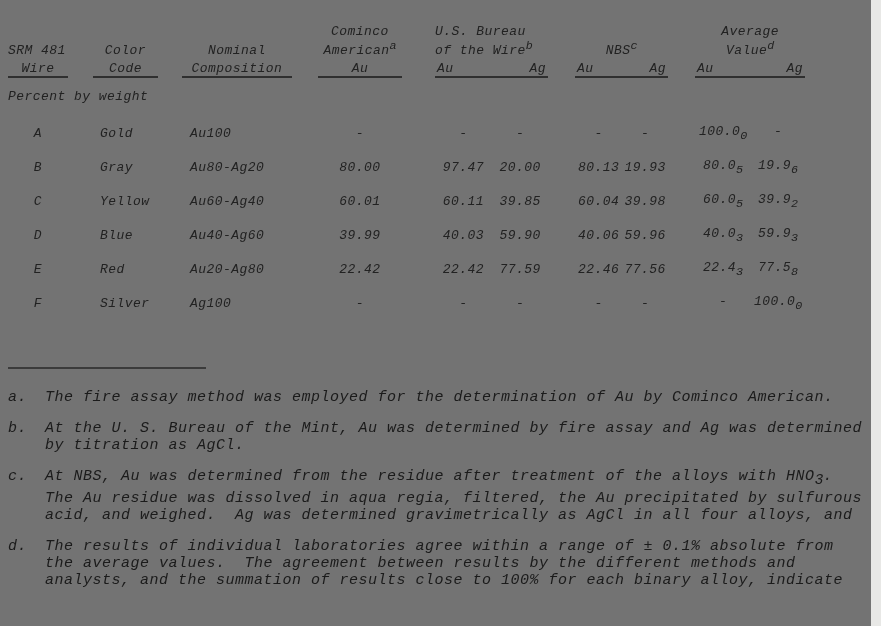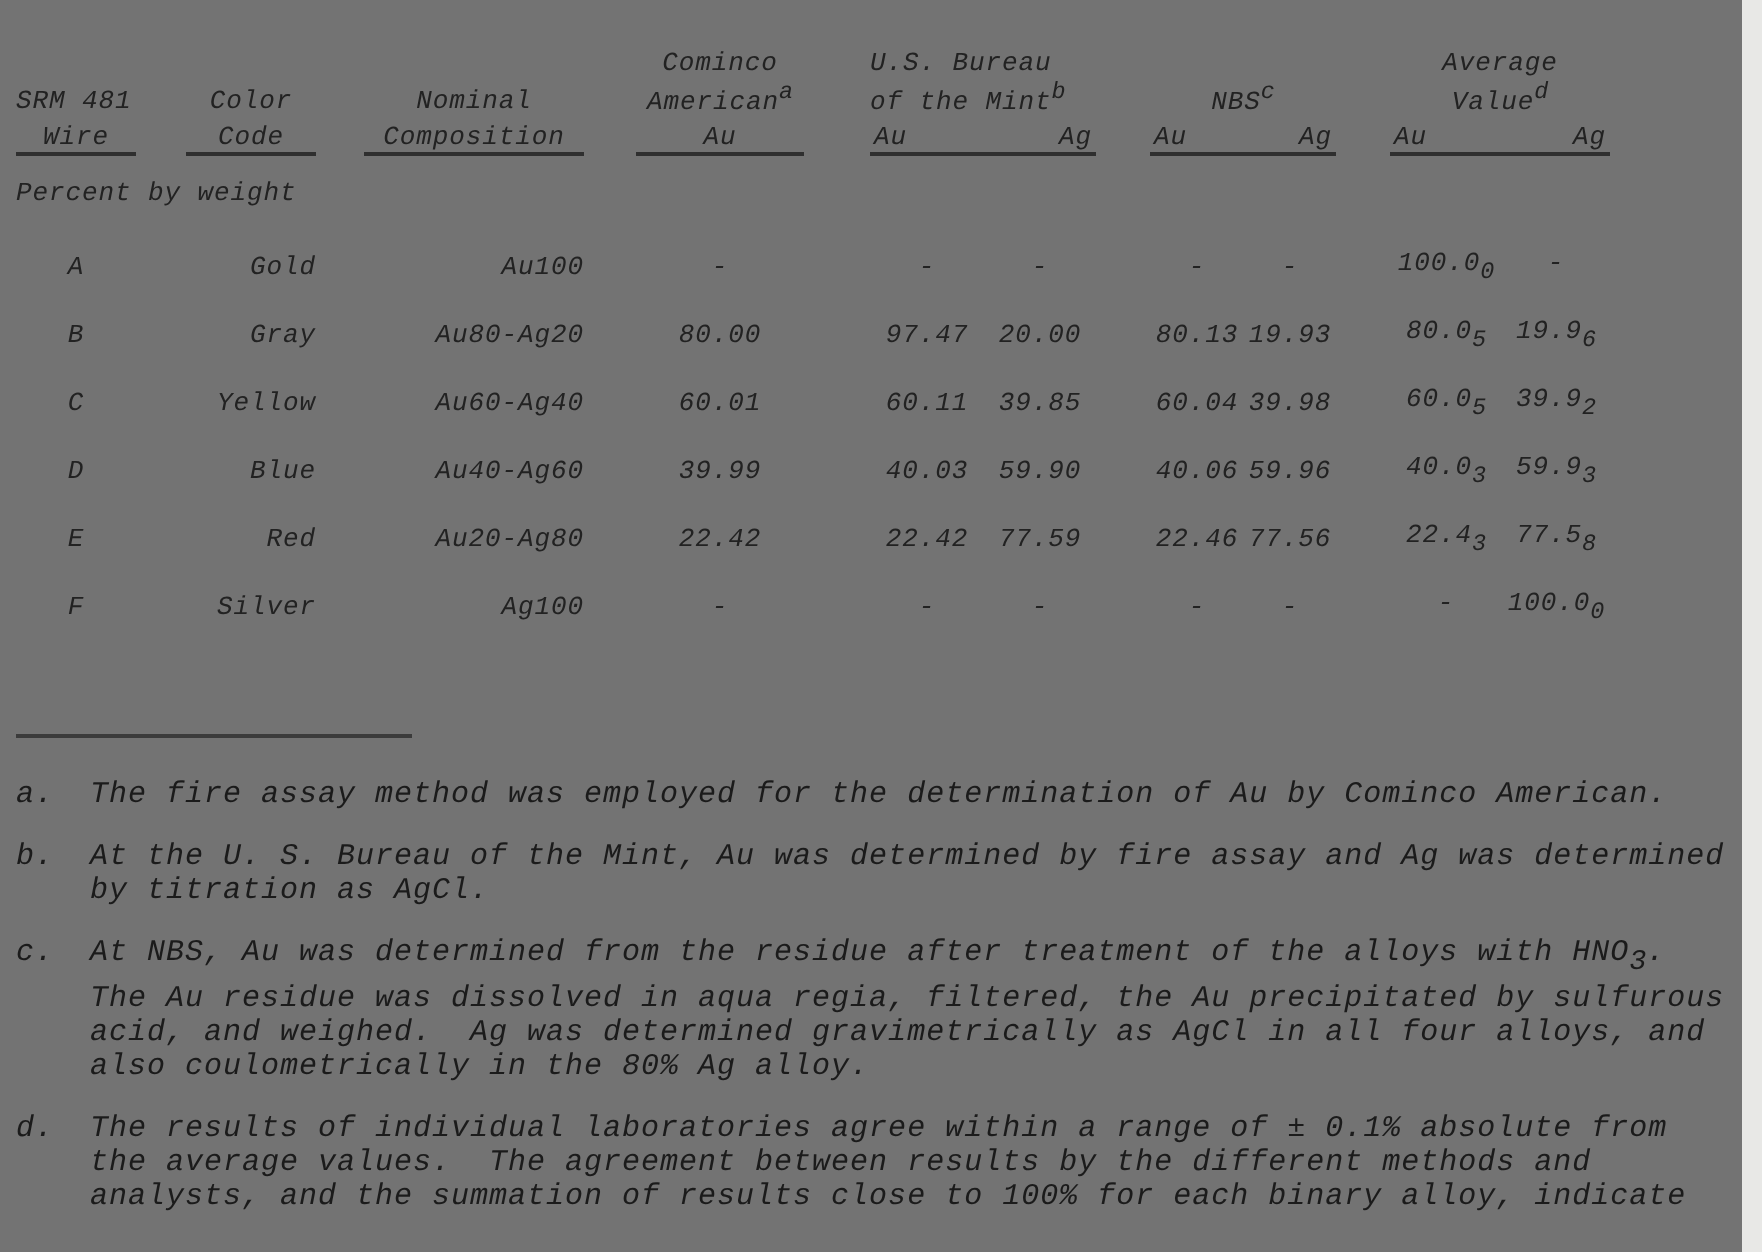--- a/index.html
+++ b/index.html
@@ -30,21 +30,21 @@
   tr.hrow3 td { height:18px; }
   td.hleft { text-align:left;margin-top:37px; }
   td.ul { border-bottom:2px solid #2f2f2f; }
   .duo { display:flex; justify-content:space-between; padding:0 2px; }
   .tsup { font-size:0.9em; vertical-align:0.45em; letter-spacing:0; }
   .tsub { font-size:0.9em; vertical-align:-0.35em; letter-spacing:0; }
   tr.subtitle-row td {
     height:38px; text-align:left; vertical-align:middle;
   }
   tbody td { height:34px; vertical-align:middle; text-align:center; }
-  tbody td.al { text-align:right; }
+  tbody td.al { text-align:left; }
   tbody td.pad7 { padding-left:7px; }
   tbody td.pad8 { padding-left:8px; }
   
   .fn-rule {
     width:198px; height:2px; background:#3b3b3b;
     margin:47px 0 0 8px;
   }
   .footnotes {
     padding:20px 0 0 8px;
     font-size:15px;
@@ -101,21 +101,21 @@
         </tr>
         <tr class="hrow2">
           <td class="hleft">SRM 481</td>
           <td></td>
           <td>Color</td>
           <td></td>
           <td>Nominal</td>
           <td></td>
           <td><span>American</span><span class="tsup">a</span></td>
           <td></td>
-          <td colspan="2" class="hleft"><span>of the Mint</span><span class="tsup">b</span></td>
+          <td colspan="2" class="hleft"><span>of the Wire</span><span class="tsup">b</span></td>
           <td></td>
           <td colspan="2"><span>NBS</span><span class="tsup">c</span></td>
           <td></td>
           <td colspan="2"><span>Value</span><span class="tsup">d</span></td>
         </tr>
         <tr class="hrow3">
           <td class="ul">Wire</td>
           <td></td>
           <td class="ul">Code</td>
           <td></td>
@@ -279,21 +279,20 @@
         <div class="fn-line">by titration as AgCl.</div>
       </div>
     </div>
 
     <div class="footnote">
       <span class="fn-label">c.</span>
       <div class="fn-text">
         <div class="fn-line"><span>At NBS, Au was determined from the residue after treatment of the alloys with HNO</span><span class="fsub">3</span><span>.</span></div>
         <div class="fn-line">The Au residue was dissolved in aqua regia, filtered, the Au precipitated by sulfurous</div>
         <div class="fn-line">acid, and weighed.  Ag was determined gravimetrically as AgCl in all four alloys, and</div>
-        <div class="fn-line">also coulometrically in the 80% Ag alloy.</div>
       </div>
     </div>
 
     <div class="footnote">
       <span class="fn-label">d.</span>
       <div class="fn-text">
         <div class="fn-line">The results of individual laboratories agree within a range of ± 0.1% absolute from</div>
         <div class="fn-line">the average values.  The agreement between results by the different methods and</div>
         <div class="fn-line">analysts, and the summation of results close to 100% for each binary alloy, indicate</div>
       </div>

